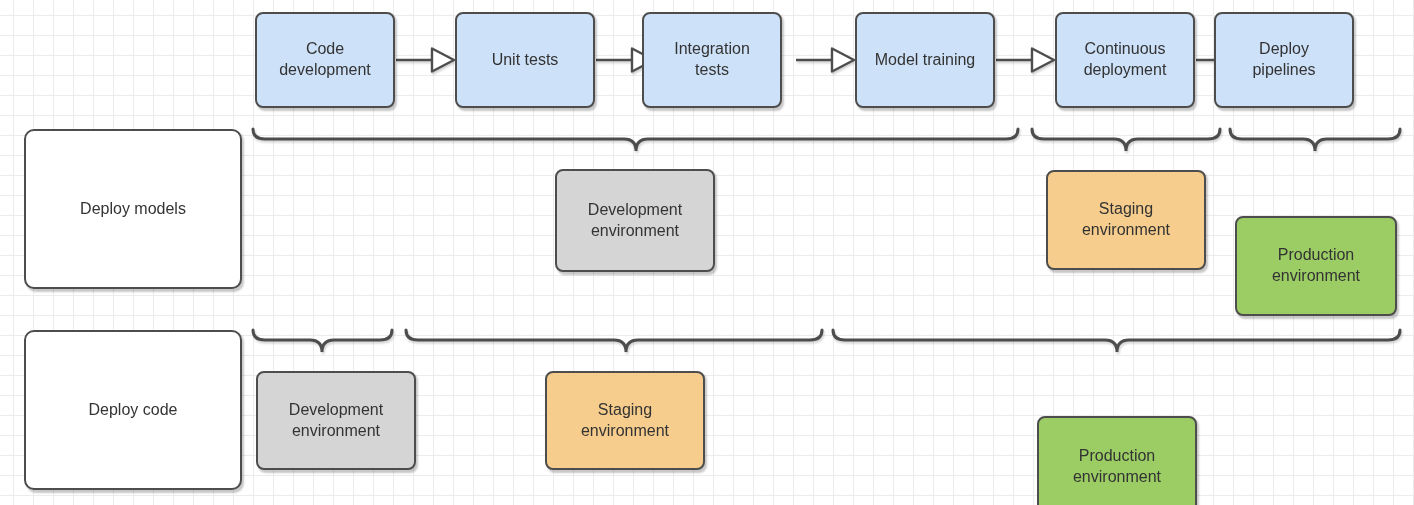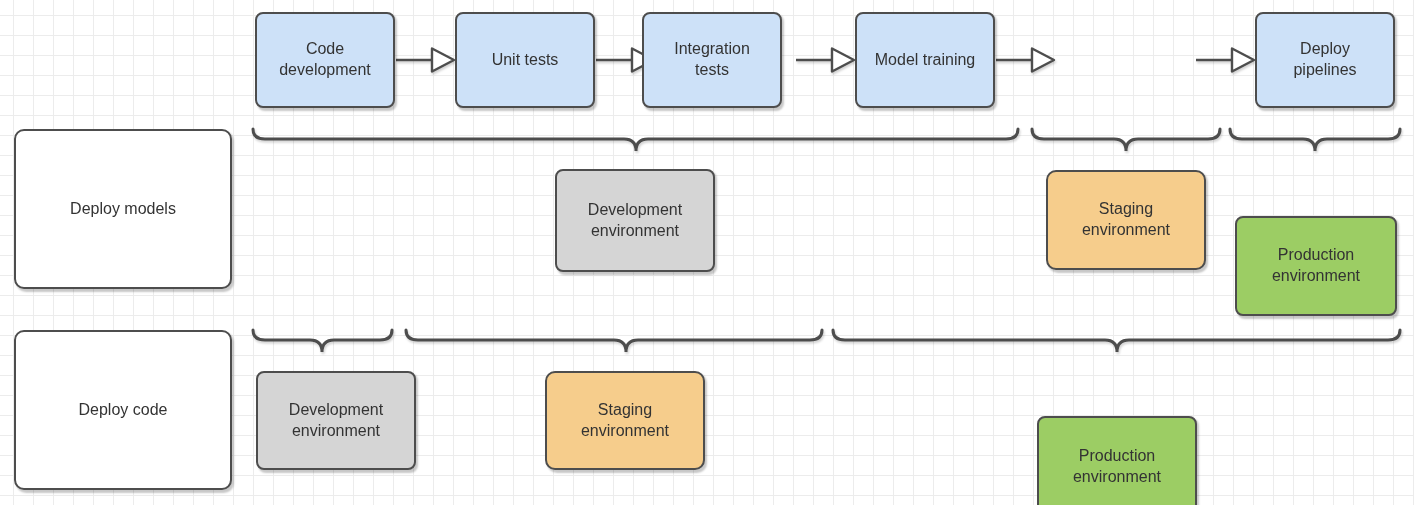--- a/index.html
+++ b/index.html
@@ -59,24 +59,24 @@
     border-radius: 8px;
     background: var(--pipeline-fill, #cde1f8);
     padding: 0 15px;
   }
   .env-box {
     width: 160px; height: 100px;
     border-radius: 8px;
     padding: 4px 14px;
   }
   .env-dev        { background: var(--dev-fill, #d5d5d5); }
-  .env-staging    { background: var(--staging-fill, #f6cd8c); border-radius: 10px; }
+  .env-staging    { background: var(--staging-fill, #f6cd8c); }
   .env-production { background: var(--production-fill, #9ccd64); margin-top: 46px; }
   .label-box {
-    left: 14px; width: 218px; height: 160px;
+    left: 24px; width: 218px; height: 160px;
     border-radius: 10px;
     background: var(--label-fill, #ffffff);
     padding: 0 22px;
   }
 </style>
 </head>
 <body>
 
 <div class="canvas">
 
@@ -117,21 +117,24 @@
   </div>
   <div class="box pipeline-box" style="left:455px">
     <span>Unit tests</span>
   </div>
   <div class="box pipeline-box" style="left:642px">
     <span>Integration tests</span>
   </div>
   <div class="box pipeline-box" style="left:855px">
     <span>Model training</span>
   </div>
-  <div class="box pipeline-box" style="left:1255px">
+  <div class="box pipeline-box" style="left:1055px">
+    <span>Continuous deployment</span>
+  </div>
+  <div class="box pipeline-box" style="left:1214px">
     <span>Deploy pipelines</span>
   </div>
 
   <div class="box label-box" style="top:129px">
     <span>Deploy models</span>
   </div>
   <div class="box env-box env-dev" style="left:555px; top:169px; height:103px">
     <span>Development environment</span>
   </div>
   <div class="box env-box env-staging" style="left:1046px; top:170px">

